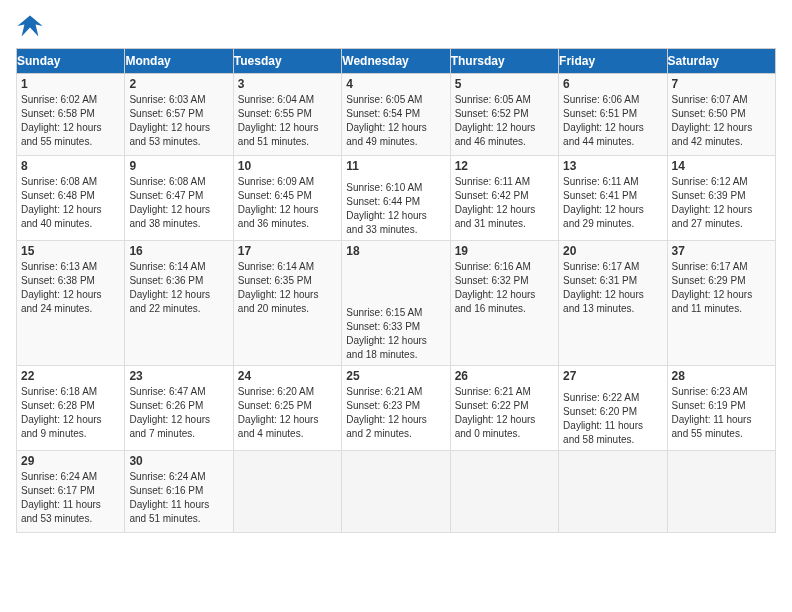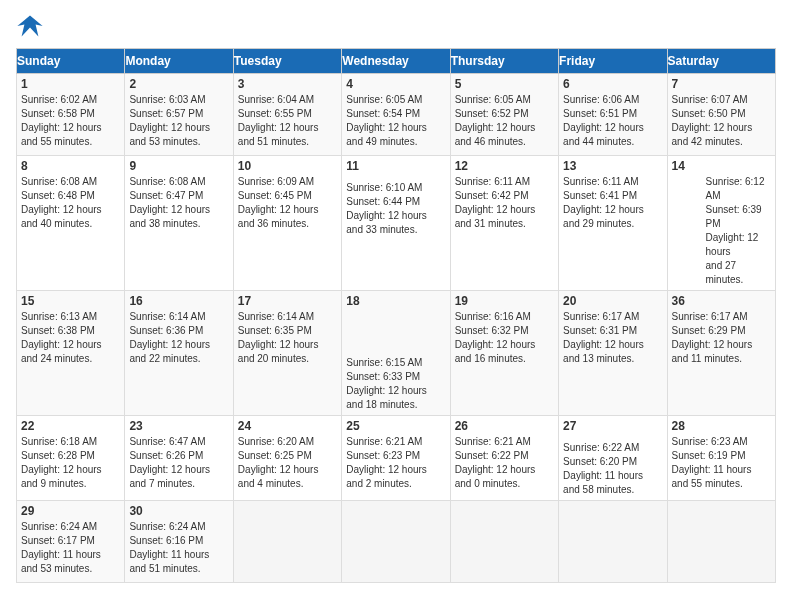--- a/index.html
+++ b/index.html
@@ -218,21 +218,21 @@
           </td>
           <td>
             <span class="day-num">13</span>
             <div class="day-info" style="white-space: pre-wrap;">Sunrise: 6:11 AM
 Sunset: 6:41 PM
 Daylight: 12 hours
 and 29 minutes.</div>
           </td>
           <td>
             <span class="day-num">14</span>
-            <div class="day-info" style="white-space: pre-wrap; margin-left: 34px;">Sunrise: 6:12 AM
+            <div class="day-info" style="white-space: pre-wrap;">Sunrise: 6:12 AM
 Sunset: 6:39 PM
 Daylight: 12 hours
 and 27 minutes.</div>
           </td>
         </tr>
         <tr class="week-row">
           <td>
             <span class="day-num">15</span>
             <div class="day-info" style="white-space: pre-wrap;">Sunrise: 6:13 AM
 Sunset: 6:38 PM
@@ -268,21 +268,21 @@
 and 16 minutes.</div>
           </td>
           <td>
             <span class="day-num">20</span>
             <div class="day-info" style="white-space: pre-wrap;">Sunrise: 6:17 AM
 Sunset: 6:31 PM
 Daylight: 12 hours
 and 13 minutes.</div>
           </td>
           <td>
-            <span class="day-num">36</span>
+            <span class="day-num">37</span>
             <div class="day-info" style="white-space: pre-wrap;">Sunrise: 6:17 AM
 Sunset: 6:29 PM
 Daylight: 12 hours
 and 11 minutes.</div>
           </td>
         </tr>
         <tr class="week-row">
           <td>
             <span class="day-num">22</span>
             <div class="day-info" style="white-space: pre-wrap;">Sunrise: 6:18 AM

